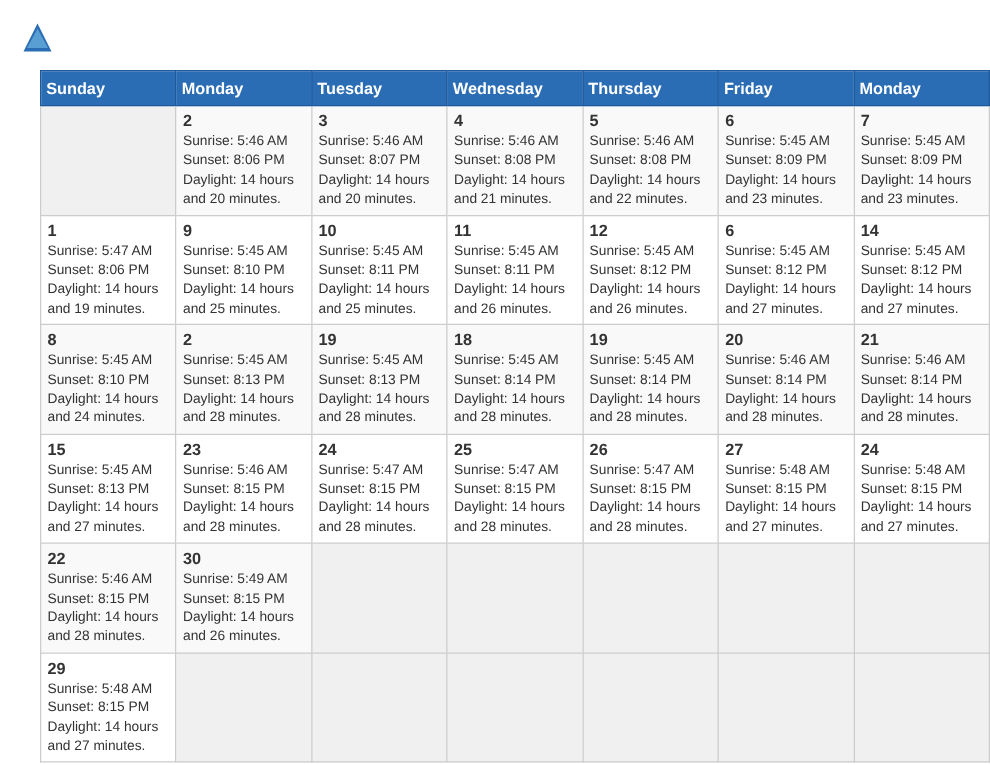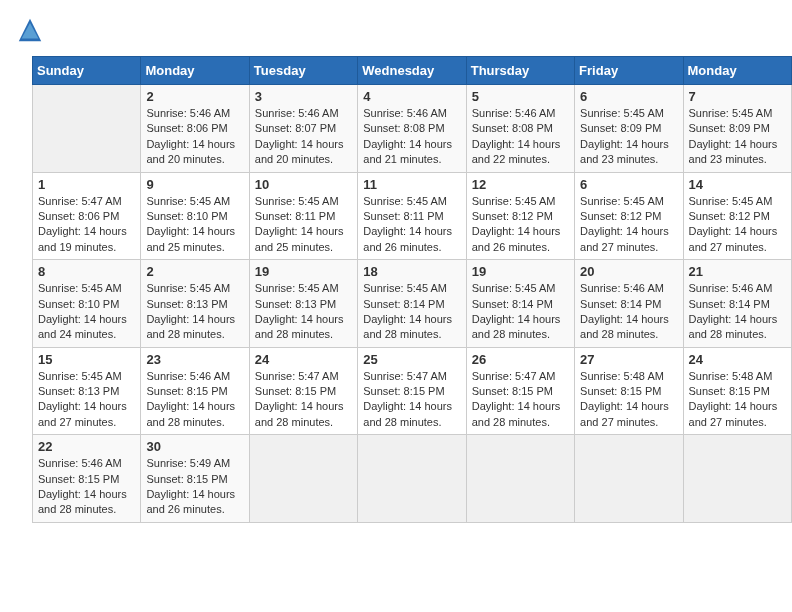--- a/index.html
+++ b/index.html
@@ -251,14 +251,26 @@
         <td>
           <span class="day-num">30</span>
           <div class="day-info">Sunrise: 5:49 AM<br>Sunset: 8:15 PM<br>Daylight: 14 hours and 26 minutes.</div>
         </td>
         <td class="empty-cell"></td>
         <td class="empty-cell"></td>
         <td class="empty-cell"></td>
         <td class="empty-cell"></td>
         <td class="empty-cell"></td>
       </tr>
+      <tr>
+        <td>
+          <span class="day-num">29</span>
+          <div class="day-info">Sunrise: 5:48 AM<br>Sunset: 8:15 PM<br>Daylight: 14 hours and 27 minutes.</div>
+        </td>
+        <td class="empty-cell"></td>
+        <td class="empty-cell"></td>
+        <td class="empty-cell"></td>
+        <td class="empty-cell"></td>
+        <td class="empty-cell"></td>
+        <td class="empty-cell"></td>
+      </tr>
     </tbody>
 </table>
 
 </body></html>

